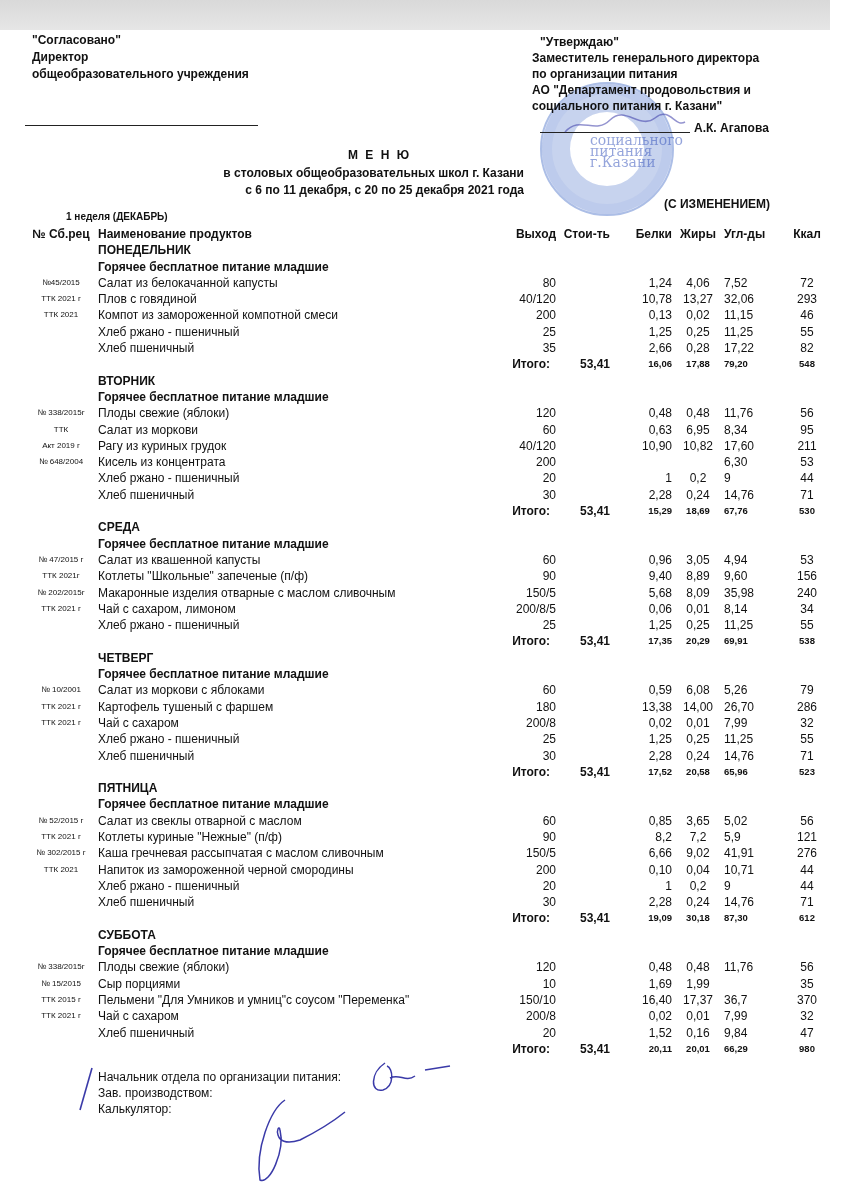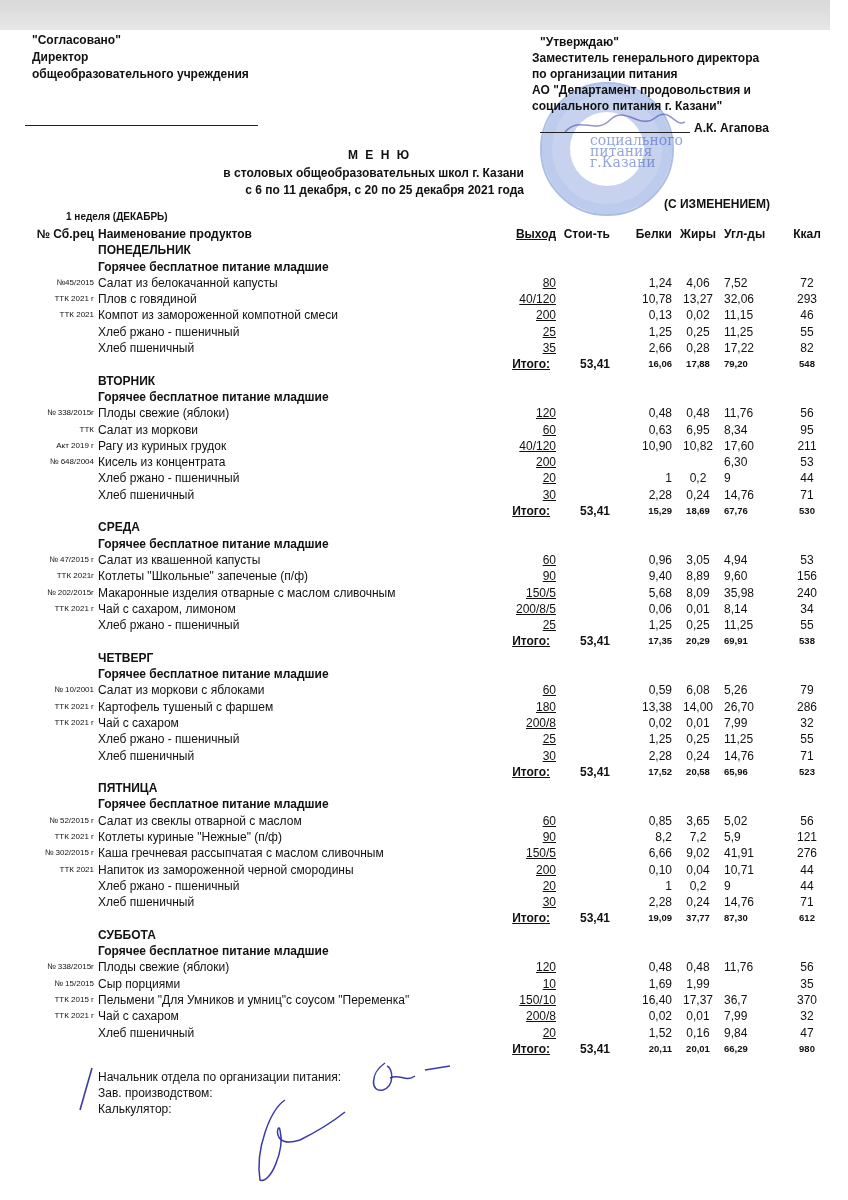--- a/index.html
+++ b/index.html
@@ -18,23 +18,23 @@
   .signer { left: 694px; top: 121px; font-size: 12px; font-weight: bold; }
   .title { left: 348px; top: 148px; font-size: 12px; font-weight: bold; letter-spacing: 2px; }
   .subtitle { left: 194px; top: 165px; font-size: 12px; font-weight: bold; line-height: 17px; text-align: right; width: 330px; }
   .changed { left: 664px; top: 197px; font-size: 12px; font-weight: bold; }
   .week { left: 66px; top: 211px; font-size: 10px; font-weight: bold; }
   .stamp { left: 540px; top: 82px; width: 130px; height: 130px; border-radius: 50%; border: 2px solid rgba(70,110,200,0.45); box-shadow: inset 0 0 0 10px rgba(120,150,220,0.12), inset 0 0 0 26px rgba(255,255,255,0), inset 0 0 0 28px rgba(70,110,200,0.3); }
   .stamp-text { left: 590px; top: 135px; font-size: 14px; color: rgba(60,90,190,0.55); font-family: "DejaVu Serif", serif; line-height: 11px; text-align: center; width: 50px; }
 
   table.menu { position: absolute; left: 28px; top: 226px; border-collapse: collapse; font-size: 12px; }
   table.menu td { padding: 0; height: 16.3px; line-height: 16.3px; white-space: nowrap; }
-  .c-ref { width: 66px; text-align: right; font-size: 8px; }
+  .c-ref { width: 66px; text-align: center; font-size: 8px; }
   .c-name { width: 360px; padding-left: 4px !important; }
-  .c-out { width: 92px; text-align: right; text-decoration: underline; }
+  .c-out { width: 92px; text-align: right; }
   .c-cost { width: 54px; text-align: right; }
   .c-p { width: 62px; text-align: right; }
   .c-f { width: 52px; text-align: center; }
   .c-c { width: 62px; }
   .c-k { width: 42px; text-align: center; }
   tr.head td { font-weight: bold; }
   tr.day td.c-name, tr.meal td.c-name { font-weight: bold; }
   tr.total td { font-weight: bold; }
   tr.total td.c-p, tr.total td.c-f, tr.total td.c-c, tr.total td.c-k { font-size: 9.5px; }
   tr.total td.c-out { text-align: right; padding-right: 6px; }
@@ -499,21 +499,21 @@
         <td class="c-f">0,24</td>
         <td class="c-c">14,76</td>
         <td class="c-k">71</td>
       </tr>
       <tr class="total">
         <td class="c-ref"></td>
         <td class="c-name"></td>
         <td class="c-out">Итого:</td>
         <td class="c-cost">53,41</td>
         <td class="c-p">19,09</td>
-        <td class="c-f">37,77</td>
+        <td class="c-f">30,18</td>
         <td class="c-c">87,30</td>
         <td class="c-k">612</td>
       </tr>
       <tr class="day">
         <td class="c-ref"></td>
         <td class="c-name">СУББОТА</td>
         <td class="c-out"></td>
         <td class="c-cost"></td>
         <td class="c-p"></td>
         <td class="c-f"></td>

